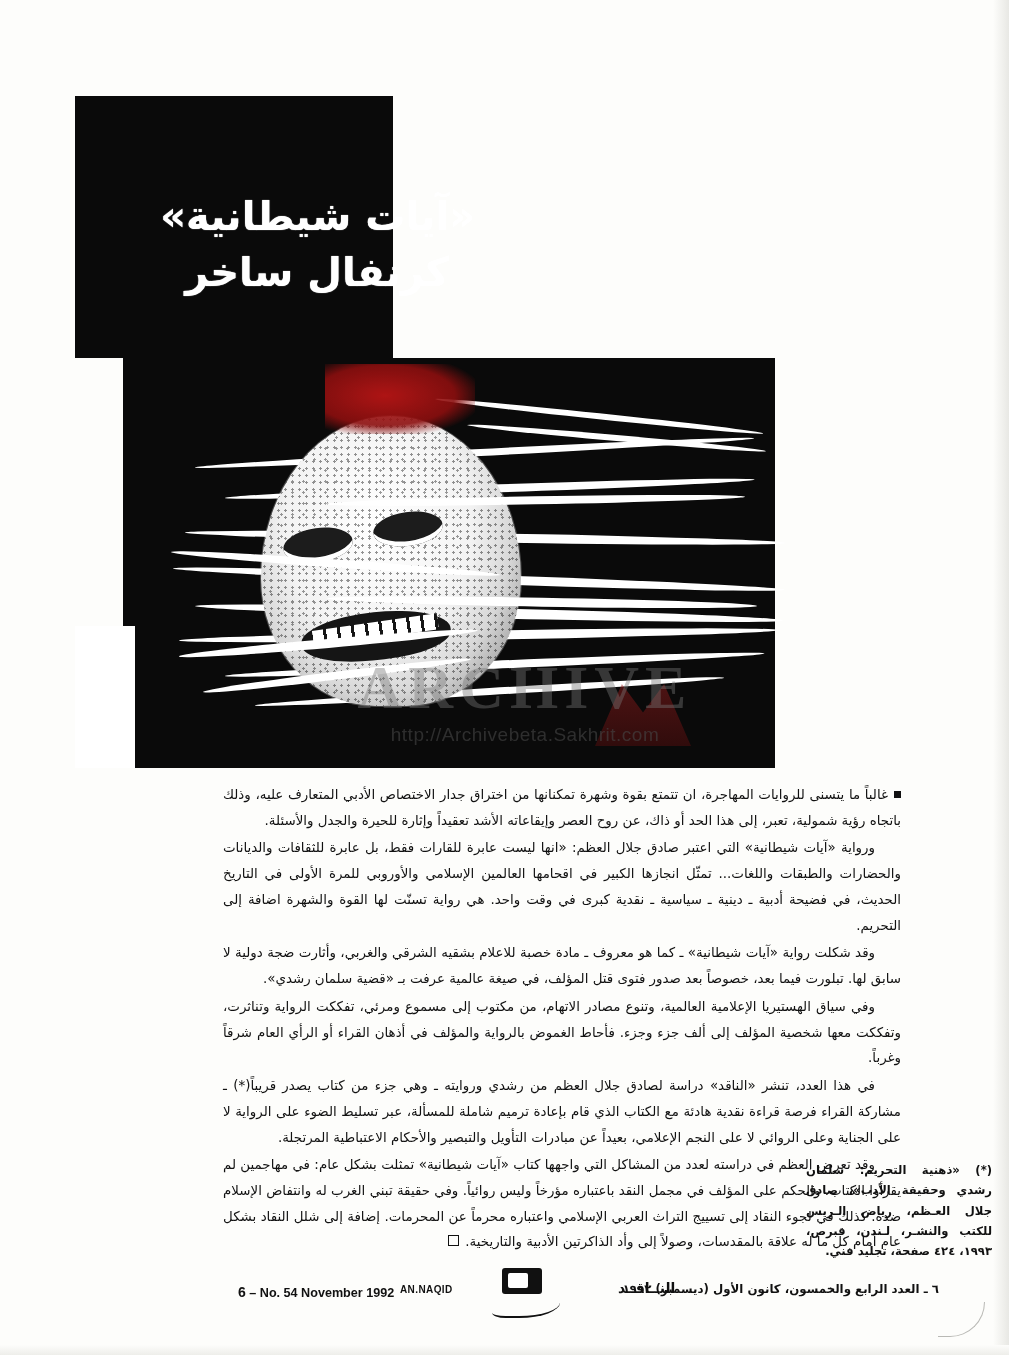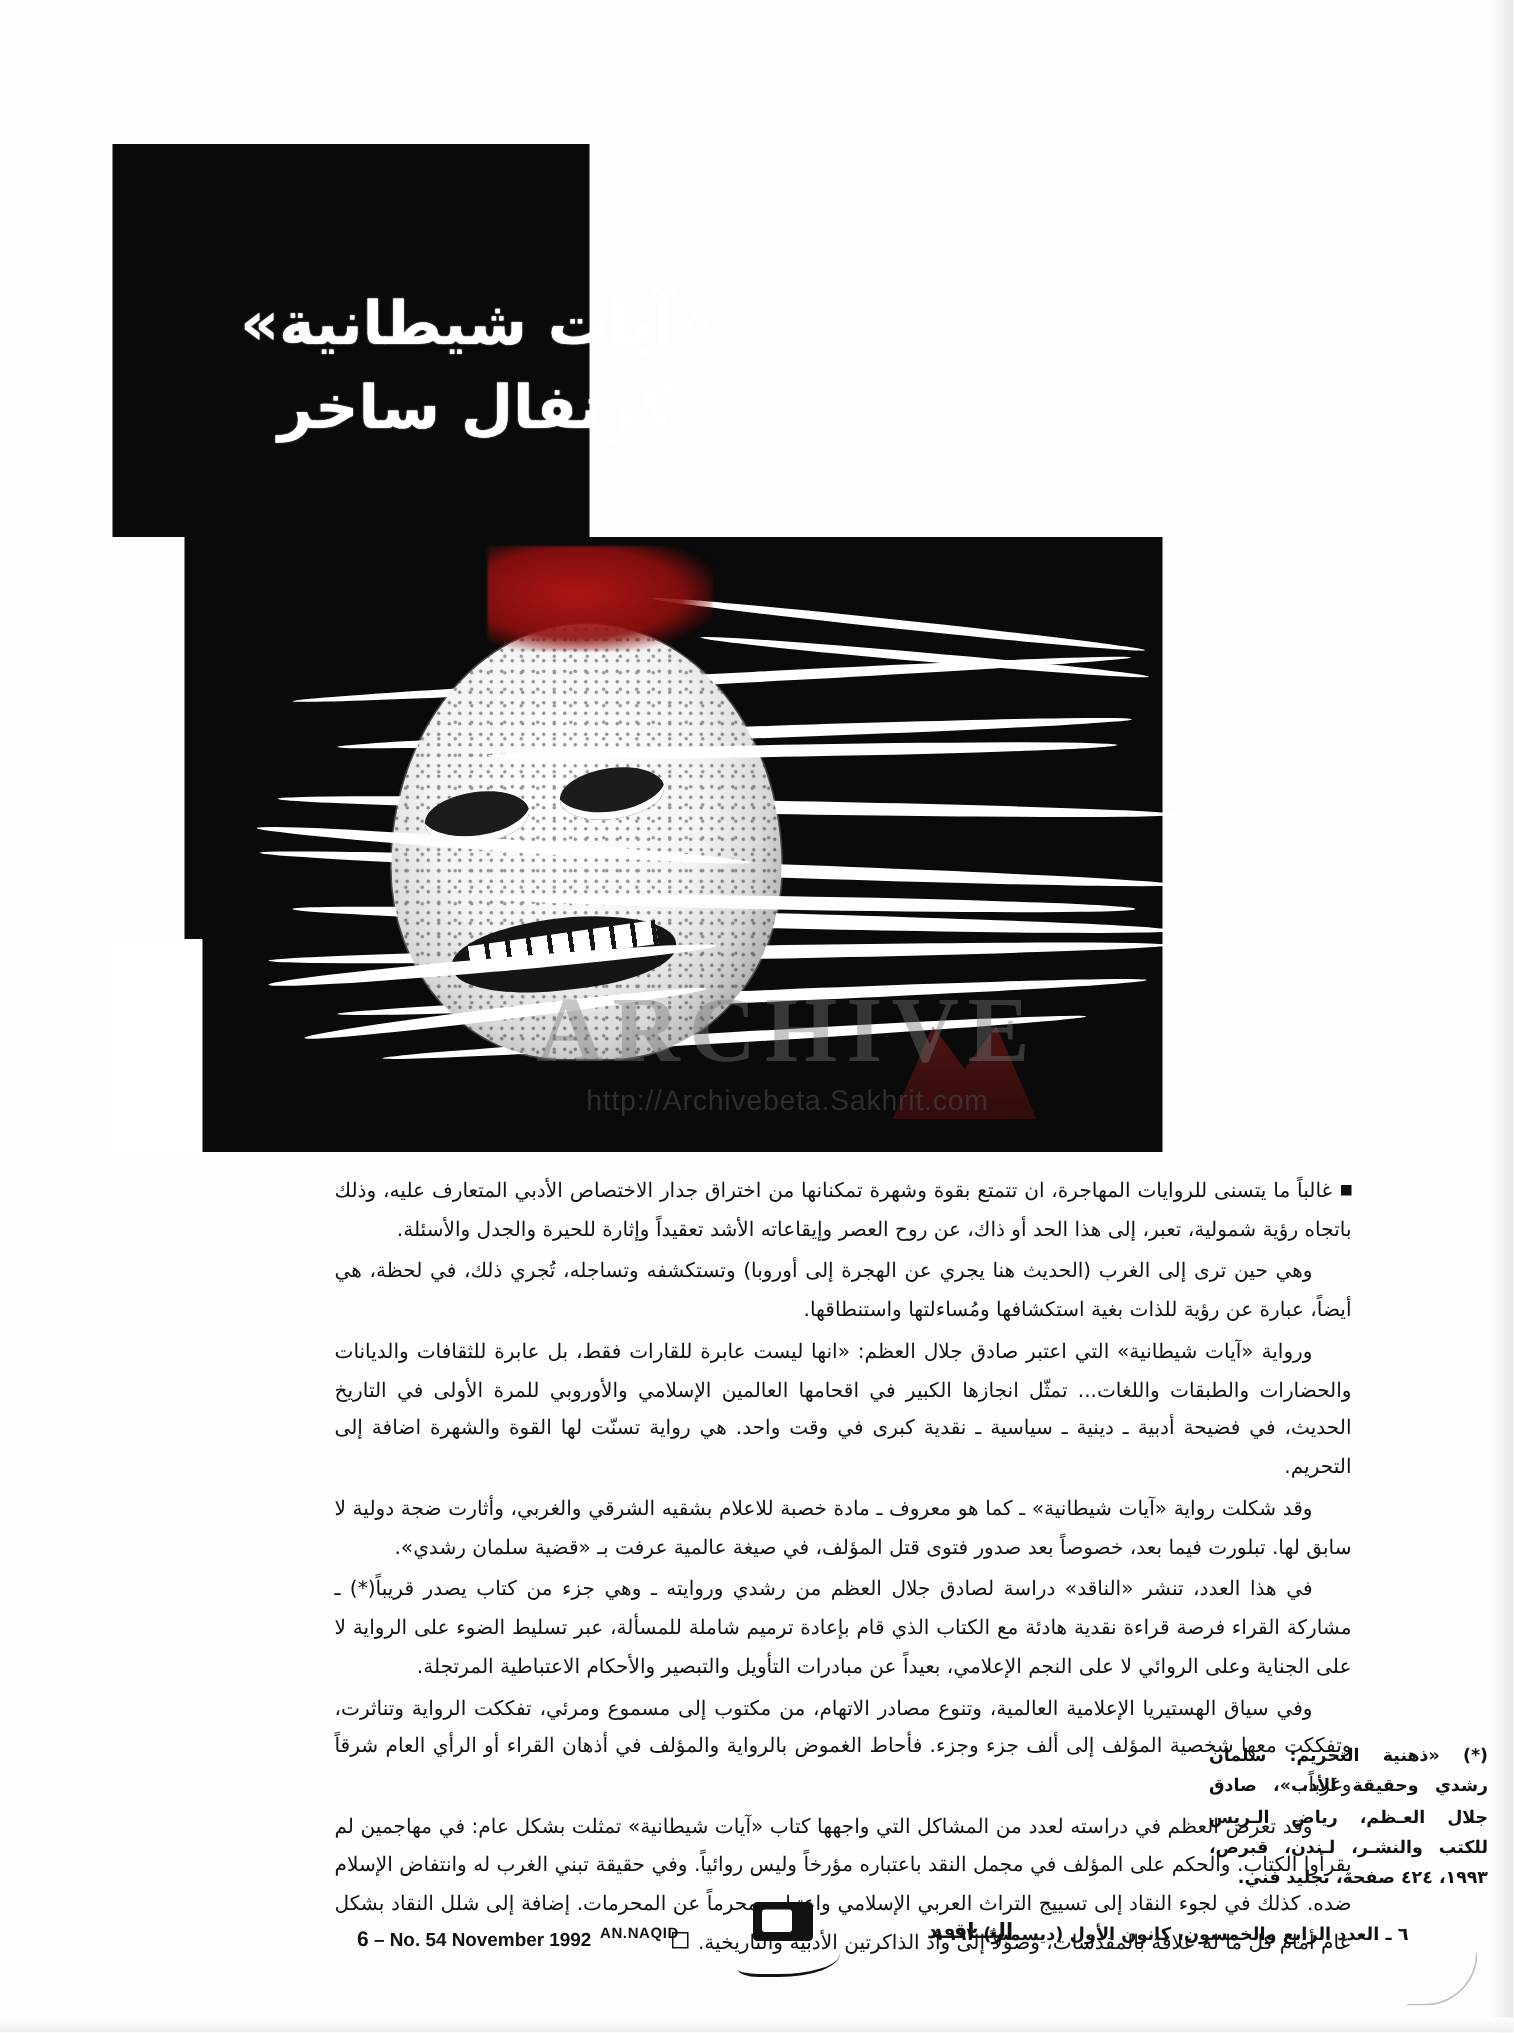--- a/index.html
+++ b/index.html
@@ -371,25 +371,24 @@
 
     <div class="wm-logo"></div>
     <div class="watermark">
       <div class="wm-big">ARCHIVE</div>
       <div class="wm-url">http://Archivebeta.Sakhrit.com</div>
     </div>
   </div>
 
   <div class="body-col">
     <p class="no-indent"><span class="sq-bullet"></span><span>غالباً ما يتسنى للروايات المهاجرة، ان تتمتع بقوة وشهرة تمكنانها من اختراق جدار الاختصاص الأدبي المتعارف عليه، وذلك باتجاه رؤية شمولية، تعبر، إلى هذا الحد أو ذاك، عن روح العصر وإيقاعاته الأشد تعقيداً وإثارة للحيرة والجدل والأسئلة.</span></p>
-    <p><span>وهي حين ترى إلى الغرب (الحديث هنا يجري عن الهجرة إلى أوروبا) وتستكشفه وتساجله، تُجري ذلك، في لحظة، هي أيضاً، عبارة عن رؤية للذات بغية استكشافها ومُساءلتها واستنطاقها.</span></p>
     <p><span>ورواية «آيات شيطانية» التي اعتبر صادق جلال العظم: «انها ليست عابرة للقارات فقط، بل عابرة للثقافات والديانات والحضارات والطبقات واللغات... تمثّل انجازها الكبير في اقحامها العالمين الإسلامي والأوروبي للمرة الأولى في التاريخ الحديث، في فضيحة أدبية ـ دينية ـ سياسية ـ نقدية كبرى في وقت واحد. هي رواية تسنّت لها القوة والشهرة اضافة إلى التحريم.</span></p>
     <p><span>وقد شكلت رواية «آيات شيطانية» ـ كما هو معروف ـ مادة خصبة للاعلام بشقيه الشرقي والغربي، وأثارت ضجة دولية لا سابق لها. تبلورت فيما بعد، خصوصاً بعد صدور فتوى قتل المؤلف، في صيغة عالمية عرفت بـ «قضية سلمان رشدي».</span></p>
+    <p><span>وفي سياق الهستيريا الإعلامية العالمية، وتنوع مصادر الاتهام، من مكتوب إلى مسموع ومرئي، تفككت الرواية وتناثرت، وتفككت معها شخصية المؤلف إلى ألف جزء وجزء. فأحاط الغموض بالرواية والمؤلف في أذهان القراء أو الرأي العام شرقاً وغرباً.</span></p>
     <p><span>في هذا العدد، تنشر «الناقد» دراسة لصادق جلال العظم من رشدي وروايته ـ وهي جزء من كتاب يصدر قريباً(*) ـ مشاركة القراء فرصة قراءة نقدية هادئة مع الكتاب الذي قام بإعادة ترميم شاملة للمسألة، عبر تسليط الضوء على الرواية لا على الجناية وعلى الروائي لا على النجم الإعلامي، بعيداً عن مبادرات التأويل والتبصير والأحكام الاعتباطية المرتجلة.</span></p>
-    <p><span>وفي سياق الهستيريا الإعلامية العالمية، وتنوع مصادر الاتهام، من مكتوب إلى مسموع ومرئي، تفككت الرواية وتناثرت، وتفككت معها شخصية المؤلف إلى ألف جزء وجزء. فأحاط الغموض بالرواية والمؤلف في أذهان القراء أو الرأي العام شرقاً وغرباً.</span></p>
     <p><span>وقد تعرض العظم في دراسته لعدد من المشاكل التي واجهها كتاب «آيات شيطانية» تمثلت بشكل عام: في مهاجمين لم يقرأوا الكتاب. والحكم على المؤلف في مجمل النقد باعتباره مؤرخاً وليس روائياً. وفي حقيقة تبني الغرب له وانتفاض الإسلام ضده. كذلك في لجوء النقاد إلى تسييج التراث العربي الإسلامي واعتباره محرماً عن المحرمات. إضافة إلى شلل النقاد بشكل عام أمام كل ما له علاقة بالمقدسات، وصولاً إلى وأد الذاكرتين الأدبية والتاريخية.</span><span class="end-sq"></span></p>
   </div>
 
   <div class="footnote">(*) «ذهنية التحريم: سلمان رشدي وحقيقة الأدب»، صادق جلال العـظم، رياض الـريس للكتب والنشـر، لـندن، قبرص، ١٩٩٣، ٤٢٤ صفحة، تجليد فني.</div>
 
   <div class="footer">
     <div class="footer-left">
       <span class="pg">6</span>
       <span> – </span><span>No. 54 November 1992</span>
     </div>

